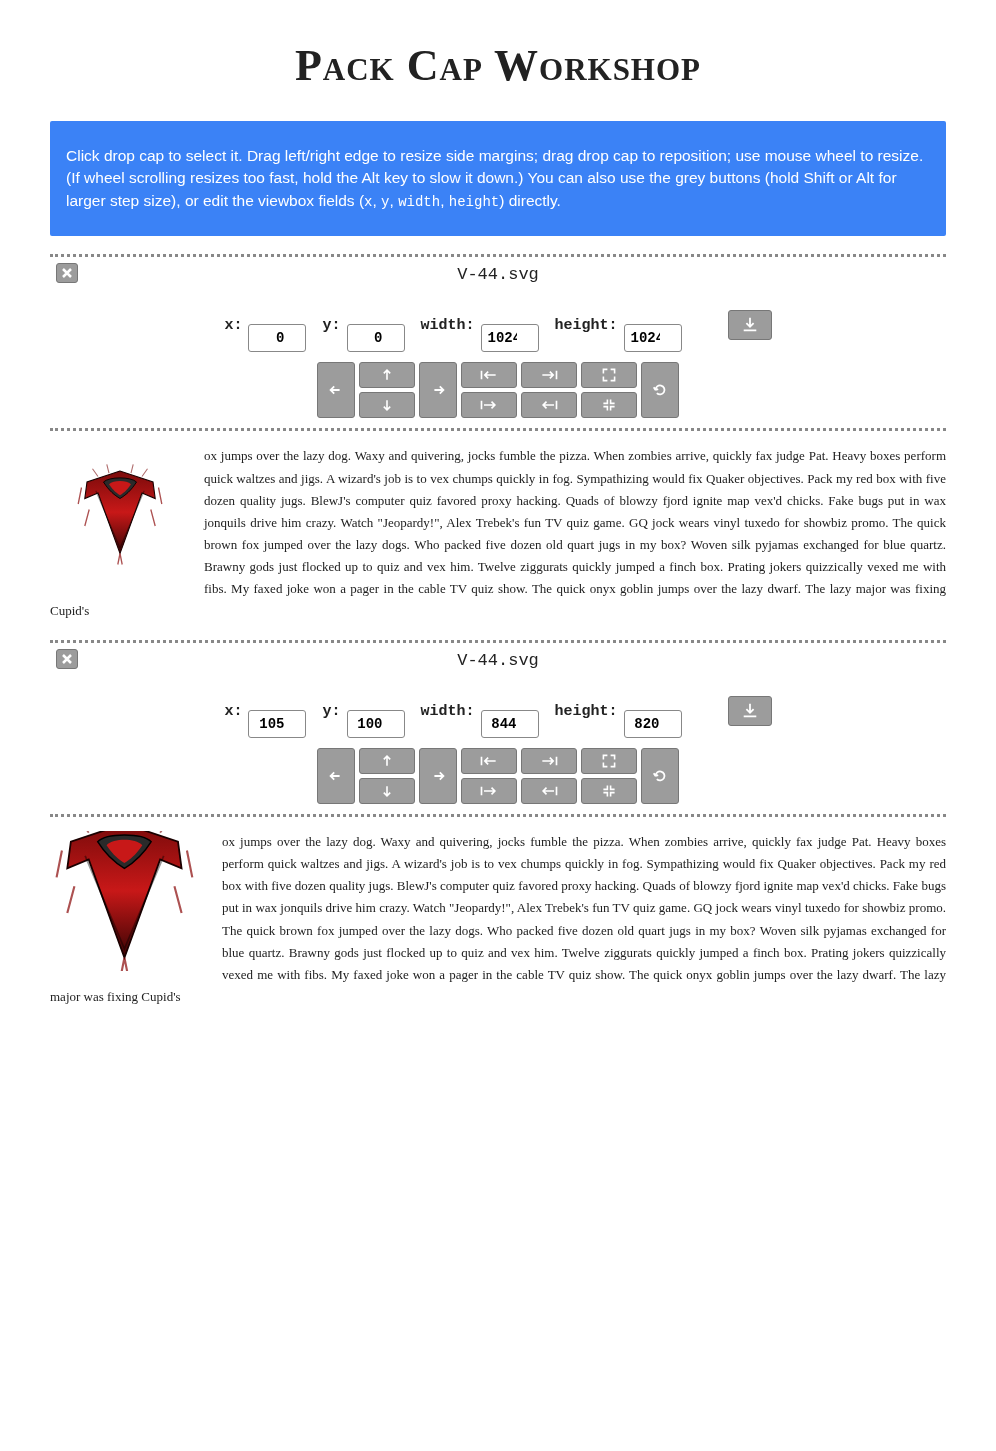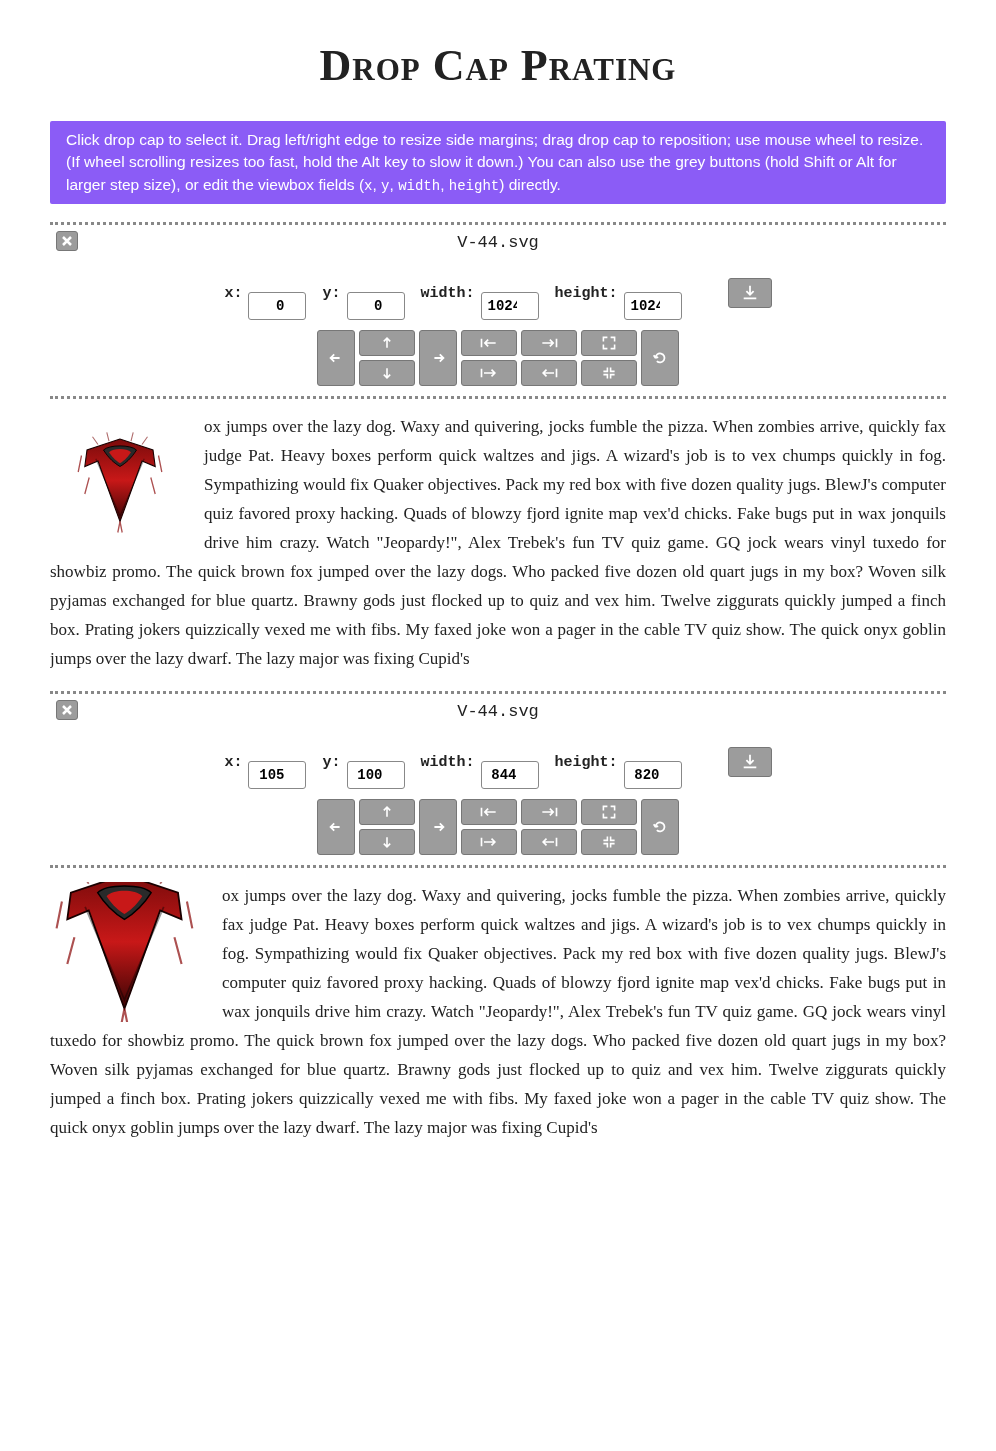--- a/index.html
+++ b/index.html
@@ -11,23 +11,23 @@
 }
 .page-title {
   text-align: center;
   font-variant: small-caps;
   font-size: 44px;
   font-weight: bold;
   letter-spacing: 1px;
   margin-bottom: 30px;
 }
 .instructions {
-  background: #8b5cf6;
+  background: #3b82f6;
   color: #fff;
-  padding: 8px 16px;
+  padding: 24px 16px;
   font-family: -apple-system, BlinkMacSystemFont, 'Segoe UI', Arial, sans-serif;
   font-size: 15.5px;
   line-height: 1.45;
   border-radius: 2px;
   margin-bottom: 18px;
 }
 .instructions code {
   font-family: 'Courier New', monospace;
   font-size: 14px;
 }
@@ -116,21 +116,21 @@
   align-items: center;
   justify-content: center;
   cursor: pointer;
 }
 .gbtn.tall { width: 38px; height: 56px; }
 .gbtn.half { width: 56px; height: 26px; }
 .gbtn.quarter { width: 56px; height: 26px; }
 .gbtn svg { stroke: #fff; fill: none; stroke-width: 2; }
 .paragraph-block {
   font-family: Georgia, serif;
-  font-size: 17px;
+  font-size: 13px;
   line-height: 1.7;
   text-align: justify;
   margin-bottom: 18px;
   overflow: hidden;
   position: relative;
 }
 .drop-cap {
   float: left;
   width: 140px;
   height: 140px;
@@ -142,21 +142,21 @@
 .drop-cap.cap2 {
   margin-left: -2px;
   margin-top: -8px;
   width: 160px;
   height: 148px;
 }
 </style>
 </head>
 <body>
 
-<h1 class="page-title">Drop Cap Prating</h1>
+<h1 class="page-title">Pack Cap Workshop</h1>
 
 <div class="instructions">
   <span>Click drop cap to select it. Drag left/right edge to resize side margins; drag drop cap to reposition; use mouse wheel to resize. (If wheel scrolling resizes too fast, hold the Alt key to slow it down.) You can also use the grey buttons (hold Shift or Alt for larger step size), or edit the viewbox fields (</span><code>x</code><span>, </span><code>y</code><span>, </span><code>width</code><span>, </span><code>height</code><span>) directly.</span>
 </div>
 
 <div class="panel-block">
   <div class="close-button">
     <svg viewBox="0 0 10 10">
         <path d="M1 1 L9 9 M9 1 L1 9"></path>
       </svg>

